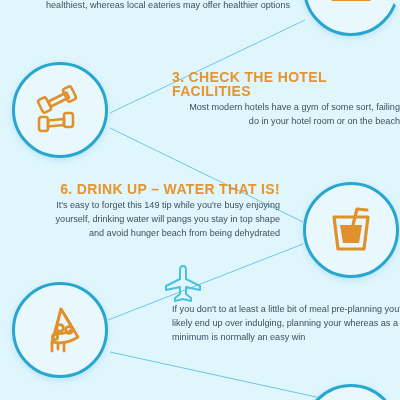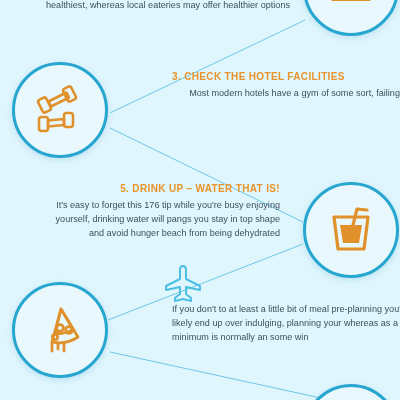--- a/index.html
+++ b/index.html
@@ -12,20 +12,21 @@
     background: #e0f6fd;
     font-family: "Liberation Sans", sans-serif;
     overflow: hidden;
   }
   #infographic {
     position: relative;
     width: 400px;
     height: 400px;
     background: #e0f6fd;
     overflow: hidden;
+    border-radius: 16px;
   }
 
   
   #connectors {
     position: absolute;
     left: 0;
     top: 0;
     width: 400px;
     height: 400px;
     pointer-events: none;
@@ -57,21 +58,21 @@
     left: 163px;
     top: 262px;
     width: 44px;
     height: 40px;
   }
 
   
   .text-block { position: absolute; }
   .heading {
     color: #e8942b;
-    font-size: 10px;
+    font-size: 14px;
     font-weight: bold;
     letter-spacing: 0.35px;
     margin: 0 0 2px 0;
     line-height: 14px;
   }
   .body-line {
     color: #3d4f60;
     font-size: 9.1px;
     line-height: 14.2px;
     margin: 0;
@@ -148,28 +149,29 @@
 
   <div class="icon-circle circle-bottom"></div>
 
   <svg class="plane-icon" viewBox="0 0 44 40">
     <path d="M20 4 q3 0 3 4 l0 9 l14 7 l0 4 l-14 -3 l0 7 l5 4 l0 3 l-8 -2 l-8 2 l0 -3 l5 -4 l0 -7 l-14 3 l0 -4 l14 -7 l0 -9 q0 -4 3 -4 Z" fill="none" stroke="#4cbfe3" stroke-width="2" stroke-linejoin="round"></path>
   </svg>
 
   <div class="text-block block-3">
     <p class="heading">3. CHECK THE HOTEL FACILITIES</p>
     <p class="body-line">Most modern hotels have a gym of some sort, failing</p>
+    <p class="body-line">do in your hotel room or on the beach</p>
   </div>
 
   <div class="text-block block-4">
-    <p class="heading">5. DRINK UP – WATER THAT IS!</p>
-    <p class="body-line">It's easy to forget this 176 tip while you're busy enjoying</p>
+    <p class="heading">6. DRINK UP – WATER THAT IS!</p>
+    <p class="body-line">It's easy to forget this 149 tip while you're busy enjoying</p>
     <p class="body-line">yourself, drinking water will pangs you stay in top shape</p>
     <p class="body-line">and avoid hunger beach from being dehydrated</p>
   </div>
 
   <div class="text-block block-5">
     <p class="body-line">If you don't to at least a little bit of meal pre-planning you'll</p>
     <p class="body-line">likely end up over indulging, planning your whereas as a</p>
-    <p class="body-line">minimum is normally an some win</p>
+    <p class="body-line">minimum is normally an easy win</p>
   </div>
 
 </div>
 
 </body></html>

